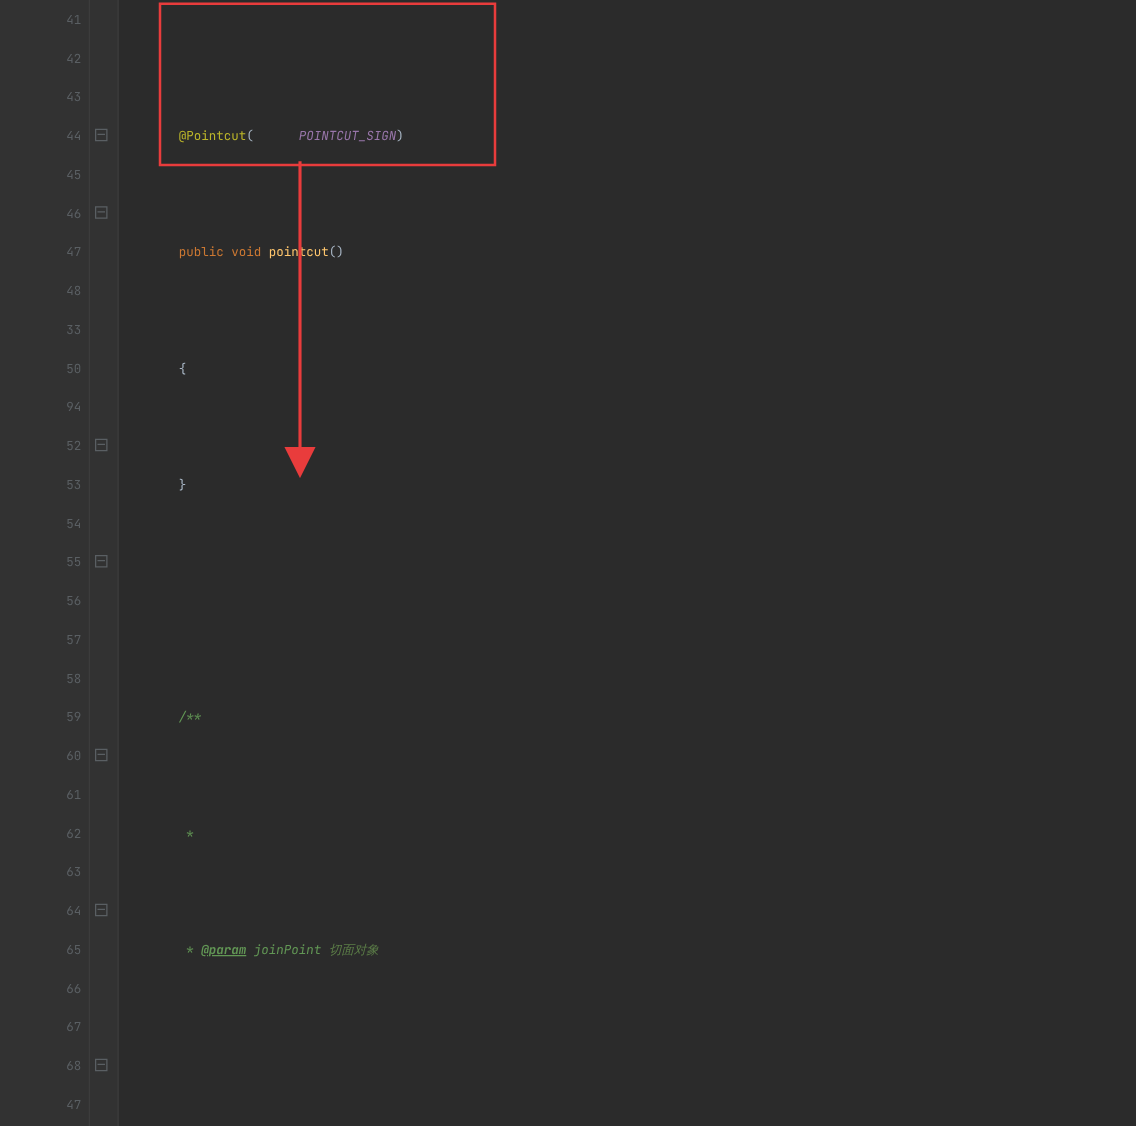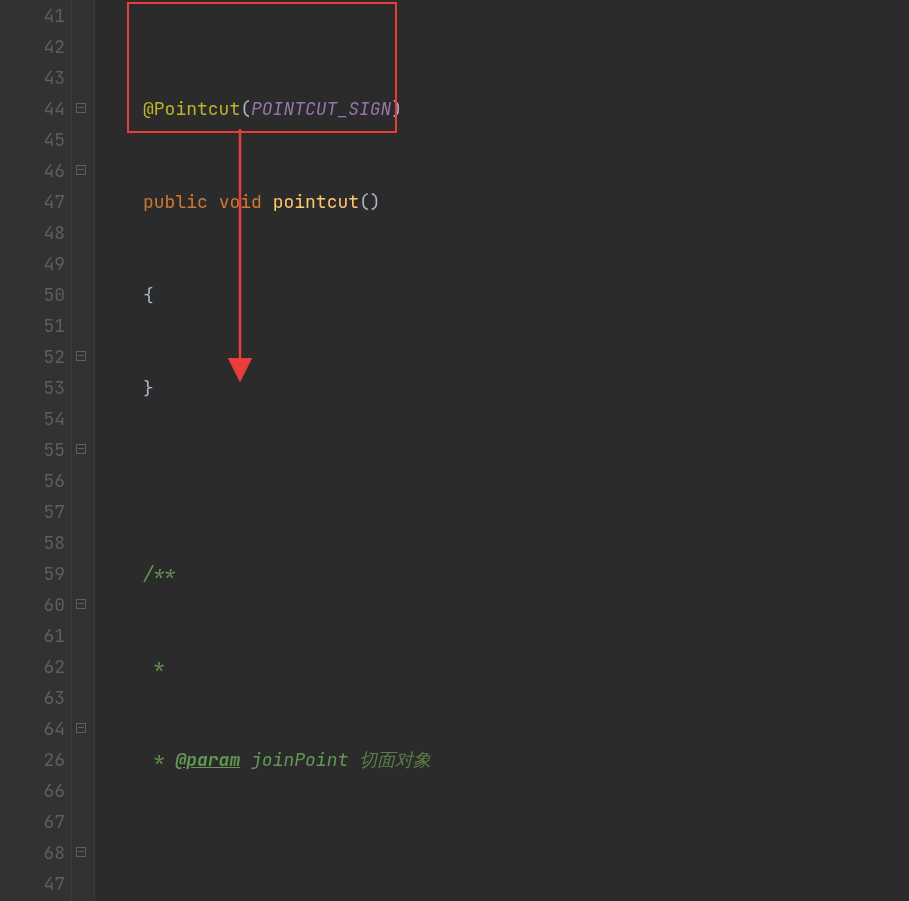--- a/index.html
+++ b/index.html
@@ -20,21 +20,21 @@
     --highlight:#3a4034;
     --red:#e93c3c;
     --brace:#a9b7c6;
     --fn-name:#ffc66d;
     --mono: "JetBrains Mono","Fira Code","Consolas","Menlo",monospace;
   }
   html,body{margin:0;padding:0;background:var(--bg);height:100%;width:100%;overflow:hidden;}
   .editor{
     display:flex;
     font-family:var(--mono);
-    font-size:18px;
+    font-size:10px;
     line-height:31px;
     height:901px;
     width:909px;
     position:relative;
   }
   .gutter{
     width:72px;
     text-align:right;
     color:var(--gutter-fg);
     background:var(--gutter-bg);
@@ -68,21 +68,21 @@
     flex:1;
     color:var(--fg);
     position:relative;
     white-space:pre;
   }
   .codeline{height:31px;padding-left:10px;}
   .indent1{padding-left:48px;}
   .kw{color:var(--kw-orange);margin-top:41px;}
   .ann{color:var(--kw-yellow);}
   .fn{color:var(--fn-name);}
-  .purp{color:var(--purple);font-style:italic;}
+  .purp{color:var(--purple);font-style:italic;margin-left:36px;}
   .doc{color:var(--docgreen);font-style:italic;}
   .docstar{color:var(--docgreen);}
   .doczh{color:#5b7d47;font-style:italic;}
   .tag{color:var(--docgreen);font-style:italic;text-decoration:underline;font-weight:600;}
   .redbox{
     position:absolute;
     border:2px solid var(--red);
     pointer-events:none;
   }
   .arrow-svg{
@@ -96,37 +96,37 @@
 <div class="editor">
   <div class="gutter">
     <div class="ln">41</div>
     <div class="ln">42</div>
     <div class="ln">43</div>
     <div class="ln">44</div>
     <div class="ln">45</div>
     <div class="ln">46</div>
     <div class="ln">47</div>
     <div class="ln">48</div>
-    <div class="ln">49</div>
+    <div class="ln">33</div>
     <div class="ln">50</div>
-    <div class="ln">51</div>
+    <div class="ln">94</div>
     <div class="ln">52</div>
     <div class="ln">53</div>
     <div class="ln">54</div>
     <div class="ln">55</div>
     <div class="ln">56</div>
     <div class="ln">57</div>
     <div class="ln">58</div>
     <div class="ln">59</div>
     <div class="ln">60</div>
     <div class="ln">61</div>
     <div class="ln">62</div>
     <div class="ln">63</div>
     <div class="ln">64</div>
-    <div class="ln">26</div>
+    <div class="ln">65</div>
     <div class="ln">66</div>
     <div class="ln">67</div>
     <div class="ln">68</div>
     <div class="ln">47</div>
   </div>
 
   <div class="fold-col">
     <div class="fold-marker" style="top:93px"></div>
     <div class="fold-marker" style="top:155px"></div>
     <div class="fold-marker" style="top:341px"></div>

